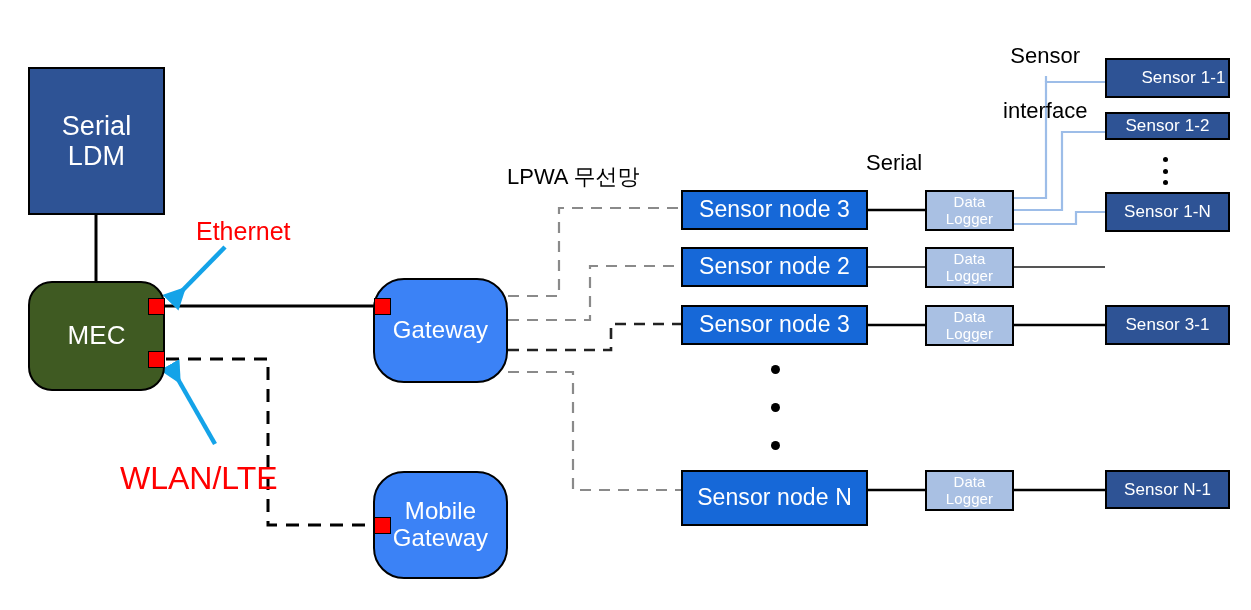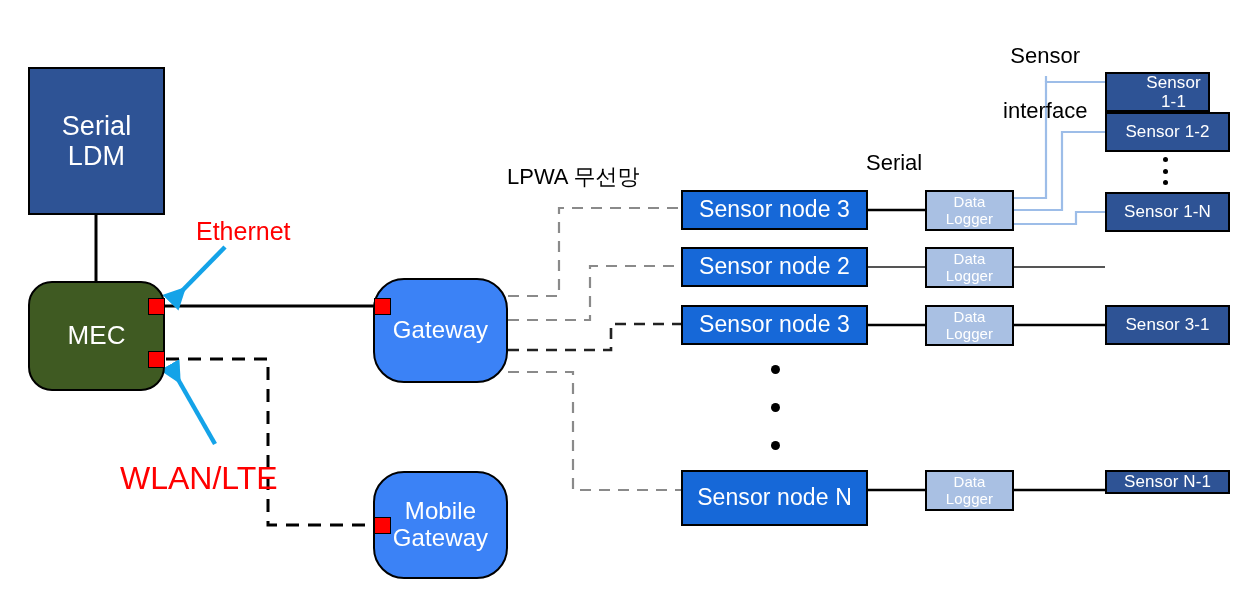--- a/index.html
+++ b/index.html
@@ -137,40 +137,40 @@
       <span>Logger</span>
     </div>
   </div>
   <div class="node logger" style="left:925px;top:470px;width:89px;height:41px;font-size:15px;">
     <div>
       <span>Data</span><br>
       <span>Logger</span>
     </div>
   </div>
 
-  <div class="node navy" style="left:1105px;top:72px;width:105px;height:40px;font-size:17px;padding-left:32px;">
+  <div class="node navy" style="left:1105px;top:58px;width:125px;height:40px;font-size:17px;padding-left:32px;">
     <span>Sensor 1-1</span>
   </div>
-  <div class="node navy" style="left:1105px;top:112px;width:125px;height:40px;font-size:17px;">
+  <div class="node navy" style="left:1105px;top:112px;width:125px;height:28px;font-size:17px;">
     <span>Sensor 1-2</span>
   </div>
 
   <div class="dots" style="left:1160px;top:157px;width:10px;height:28px;">
     <i style="width:5px;height:5px;"></i>
       <i style="width:5px;height:5px;"></i>
       <i style="width:5px;height:5px;"></i>
   </div>
 
   <div class="node navy" style="left:1105px;top:192px;width:125px;height:40px;font-size:17px;">
     <span>Sensor 1-N</span>
   </div>
   <div class="node navy" style="left:1105px;top:305px;width:125px;height:40px;font-size:17px;">
     <span>Sensor 3-1</span>
   </div>
-  <div class="node navy" style="left:1105px;top:470px;width:125px;height:24px;font-size:17px;">
+  <div class="node navy" style="left:1105px;top:470px;width:125px;height:39px;font-size:17px;">
     <span>Sensor N-1</span>
   </div>
 
   <div class="lbl lbl-red" style="left:196px;top:217px;font-size:25px;">Ethernet</div>
 
   <div class="lbl lbl-red" style="left:120px;top:448px;font-size:32px;margin-top:12px;">WLAN/LTE</div>
 
   <div class="lbl lbl-blk" style="left:507px;top:162px;font-size:22px;">LPWA 무선망</div>
 
   <div class="lbl lbl-blk" style="left:866px;top:150px;font-size:22px;text-align:right;">Serial</div>

